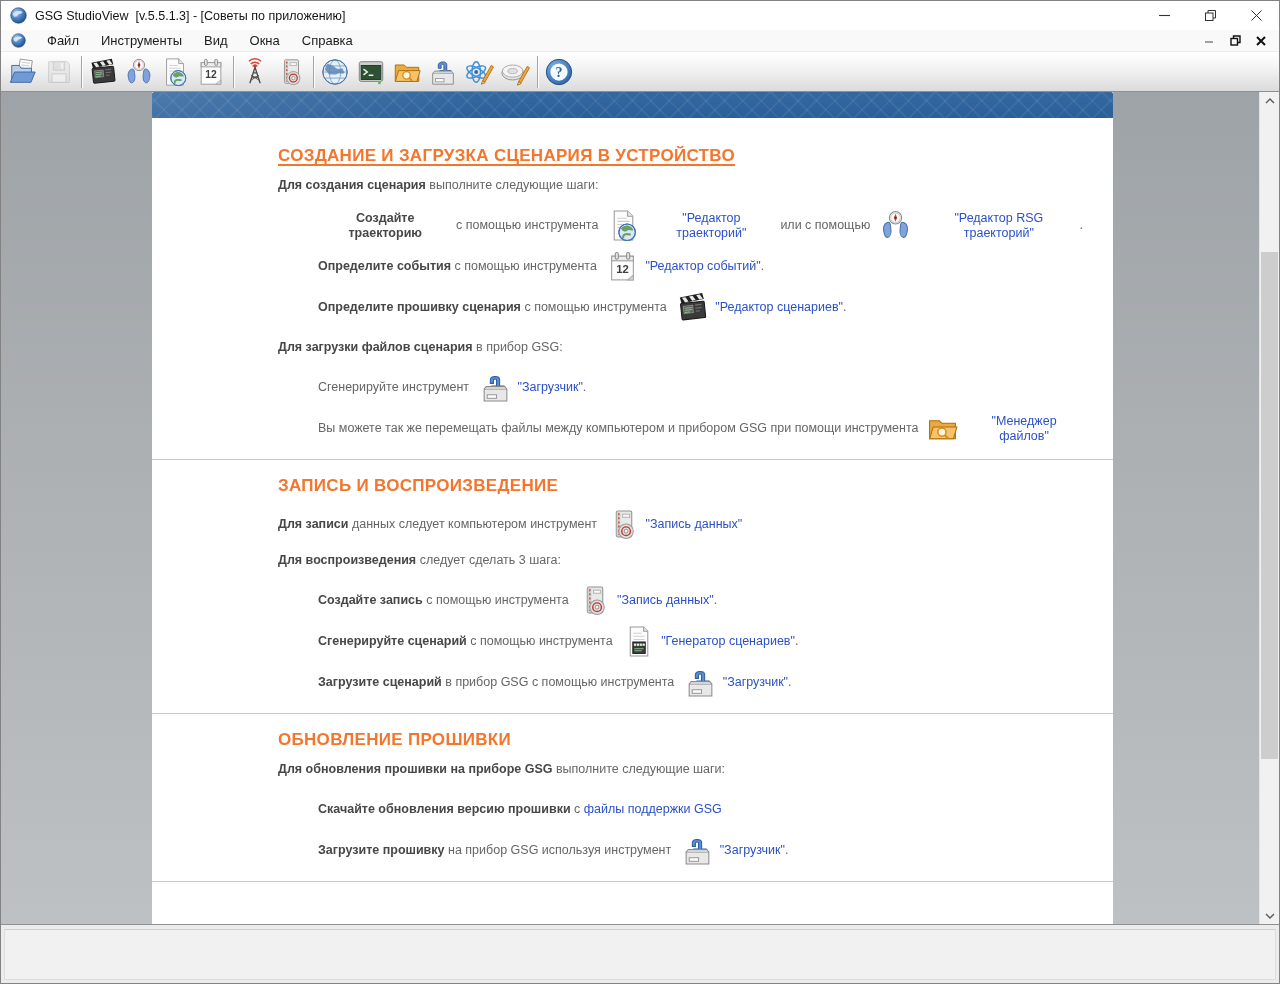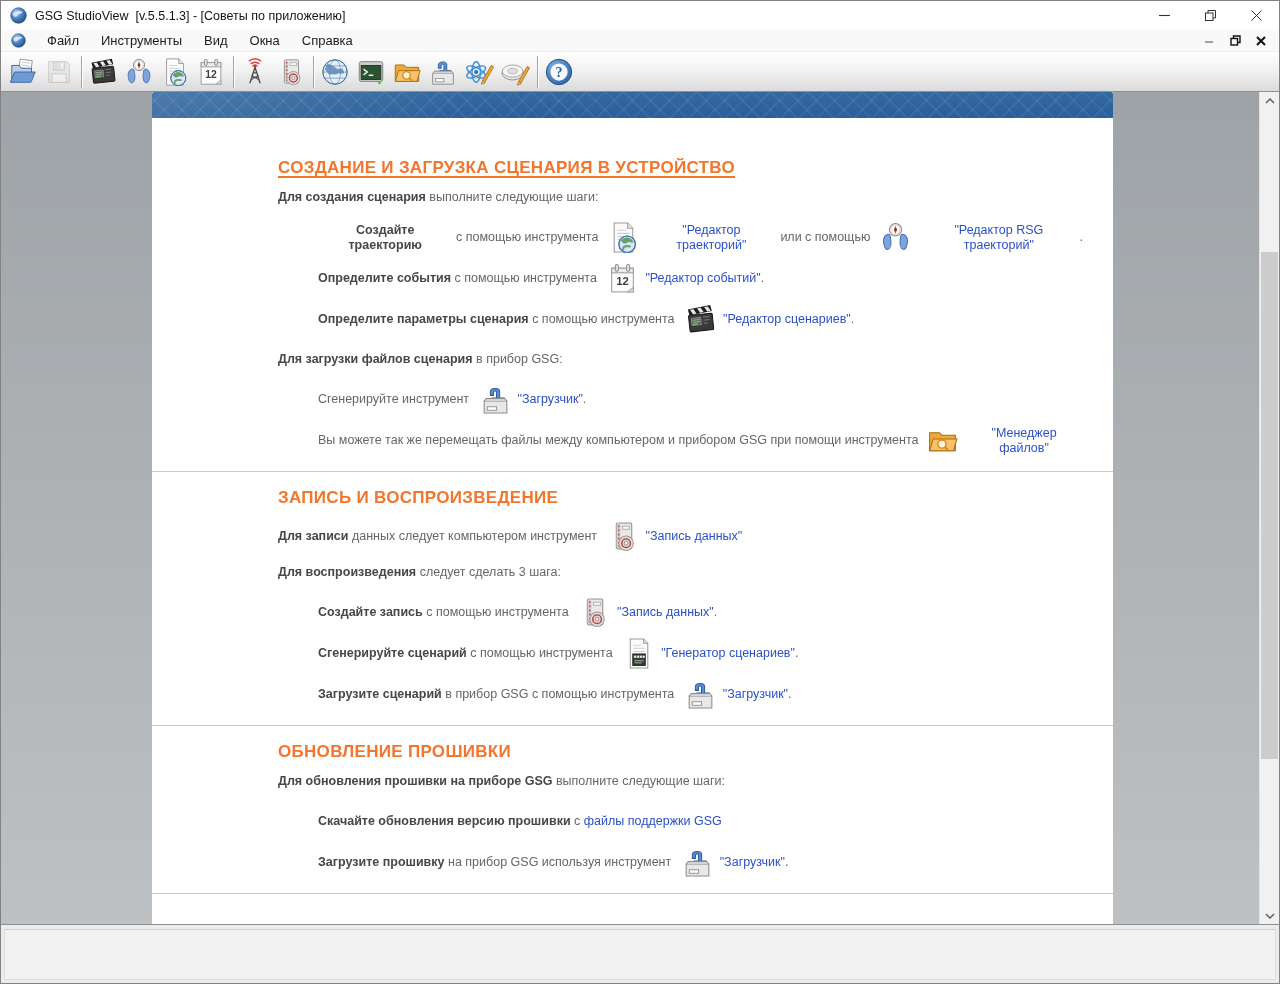--- a/index.html
+++ b/index.html
@@ -36,21 +36,21 @@
   .workspace { flex:1 1 auto; position:relative; background:linear-gradient(#9ea3a7, #bec1c3); overflow:hidden; }
   .page { position:absolute; left:151px; top:0; width:961px; height:100%; background:#ffffff; overflow:hidden; }
   .banner {
     height:26px; border-radius:2px 2px 0 0;
     background-image:
       linear-gradient(100deg, rgba(255,255,255,.12) 0%, rgba(255,255,255,0) 35%),
       repeating-linear-gradient(45deg, rgba(255,255,255,.06) 0 2px, rgba(255,255,255,0) 2px 13px),
       repeating-linear-gradient(-45deg, rgba(255,255,255,.06) 0 2px, rgba(255,255,255,0) 2px 13px),
       linear-gradient(var(--banner-light,#33689f), var(--banner,#2b5f9b));
   }
-  .page-content { padding-top:14px; font-size:12.5px; color:#666; }
+  .page-content { padding-top:2px; font-size:12.5px; color:#666; }
   .sec-heading {
     margin:16px 30px 4px 126px; font-size:17px; font-weight:bold;
     color:var(--accent,#f4752c); letter-spacing:.3px; line-height:20px;
   }
   .section:first-child .sec-heading { margin-top:26px; }
   .sec-heading.underlined { text-decoration:underline; text-decoration-thickness:2px; text-underline-offset:3px; }
   .block { display:flex; align-items:center; white-space:pre-wrap; line-height:15px;text-align:center; }
   .block.p { margin:12px 30px 12px 126px; min-height:15px; }
   .block.step { margin:0 30px 0 166px; min-height:41px; }
   .seg-b { font-weight:bold; color:#474747; }
@@ -356,21 +356,21 @@
                   <circle cx="16" cy="8.5" r=".9" fill="#333"></circle>
                 </svg></span><a class="seg-link">"Редактор RSG траекторий"</a><span class="seg-t">.</span></div>
             <div class="block step"><span class="seg-b">Определите события</span><span class="seg-t"> с помощью инструмента </span><span class="seg-icon"><svg viewBox="0 0 32 32">
                   <rect x="5.5" y="6" width="21" height="23" fill="#fdfdfd" stroke="#9a9a9a"></rect>
                   <rect x="5.5" y="6" width="21" height="4.5" fill="#ececec" stroke="#9a9a9a"></rect>
                   <rect x="9" y="2.5" width="3" height="6.5" rx="1.4" fill="#e3e3e3" stroke="#8d8d8d"></rect>
                   <rect x="20" y="2.5" width="3" height="6.5" rx="1.4" fill="#e3e3e3" stroke="#8d8d8d"></rect>
                   <text x="16" y="22.5" font-family="Liberation Sans, sans-serif" font-size="11" font-weight="bold" fill="#3e3e3e" text-anchor="middle">12</text>
                   <path d="M21 29l5.5-4.5V29z" fill="#dcdcdc" stroke="#a8a8a8"></path>
                 </svg></span><a class="seg-link">"Редактор событий"</a><span class="seg-t">.</span></div>
-            <div class="block step"><span class="seg-b">Определите параметры сценария</span><span class="seg-t"> с помощью инструмента </span><span class="seg-icon"><svg viewBox="0 0 32 32">
+            <div class="block step"><span class="seg-b">Определите прошивку сценария</span><span class="seg-t"> с помощью инструмента </span><span class="seg-icon"><svg viewBox="0 0 32 32">
                   <g transform="rotate(-6 16 18)">
                     <path d="M5 5l22-2 1 6-22 2z" fill="#1e1e1e"></path>
                     <path d="M7 5.6l3.5-.3 2.5 4.5-3.5.3zM14 5l3.5-.3 2.5 4.5-3.5.3zM21 4.4l3.5-.3 2.5 4.5-3.5.3z" fill="#e8e8e8"></path>
                     <rect x="5" y="11" width="23" height="16" rx="1" fill="#3a3a3a" stroke="#161616"></rect>
                     <rect x="7.5" y="14" width="9" height="7" fill="#585858" stroke="#8a8a8a"></rect>
                     <path d="M8.5 16h7M8.5 18h7M8.5 20h5" stroke="#9dd39d" stroke-width=".8" fill="none"></path>
                     <path d="M19 14h6M19 17h6M19 20h4" stroke="#777" fill="none"></path>
                   </g>
                 </svg></span><a class="seg-link">"Редактор сценариев"</a><span class="seg-t">.</span></div>
             <div class="block p"><span class="seg-b">Для загрузки файлов сценария</span><span class="seg-t"> в прибор GSG:</span></div>

